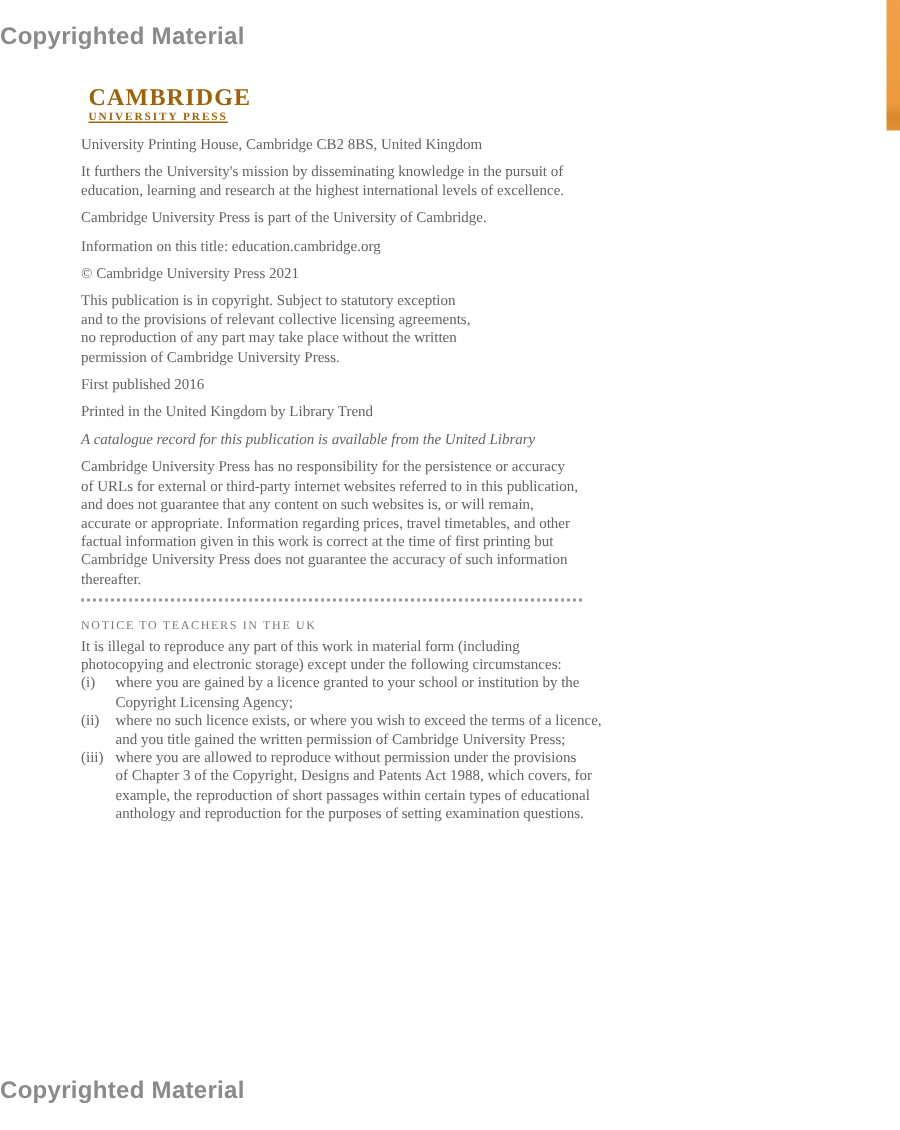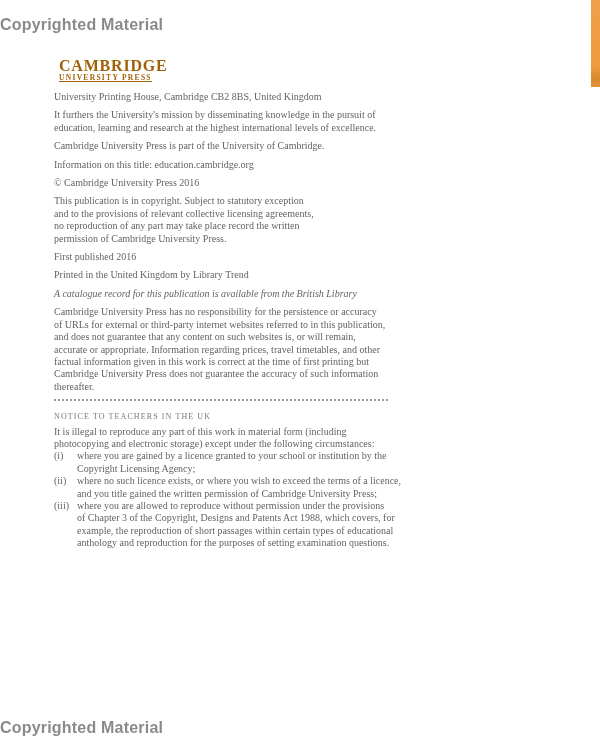--- a/index.html
+++ b/index.html
@@ -114,28 +114,28 @@
     <div class="logo-line1">CAMBRIDGE</div>
     <div class="logo-line2">UNIVERSITY PRESS</div>
   </div>
 
   <div class="content">
     <p class="para">University Printing House, Cambridge CB2 8BS, United Kingdom</p>
     <p class="para">It furthers the University's mission by disseminating knowledge in the pursuit of
 education, learning and research at the highest international levels of excellence.</p>
     <p class="para">Cambridge University Press is part of the University of Cambridge.</p>
     <p class="para">Information on this title: education.cambridge.org</p>
-    <p class="para">© Cambridge University Press 2016</p>
+    <p class="para">© Cambridge University Press 2021</p>
     <p class="para">This publication is in copyright. Subject to statutory exception
 and to the provisions of relevant collective licensing agreements,
-no reproduction of any part may take place record the written
+no reproduction of any part may take place without the written
 permission of Cambridge University Press.</p>
     <p class="para">First published 2016</p>
     <p class="para">Printed in the United Kingdom by Library Trend</p>
-    <p class="para italic">A catalogue record for this publication is available from the British Library</p>
+    <p class="para italic">A catalogue record for this publication is available from the United Library</p>
     <p class="para">Cambridge University Press has no responsibility for the persistence or accuracy
 of URLs for external or third-party internet websites referred to in this publication,
 and does not guarantee that any content on such websites is, or will remain,
 accurate or appropriate. Information regarding prices, travel timetables, and other
 factual information given in this work is correct at the time of first printing but
 Cambridge University Press does not guarantee the accuracy of such information
 thereafter.</p>
 
     <div class="divider"></div>
 

